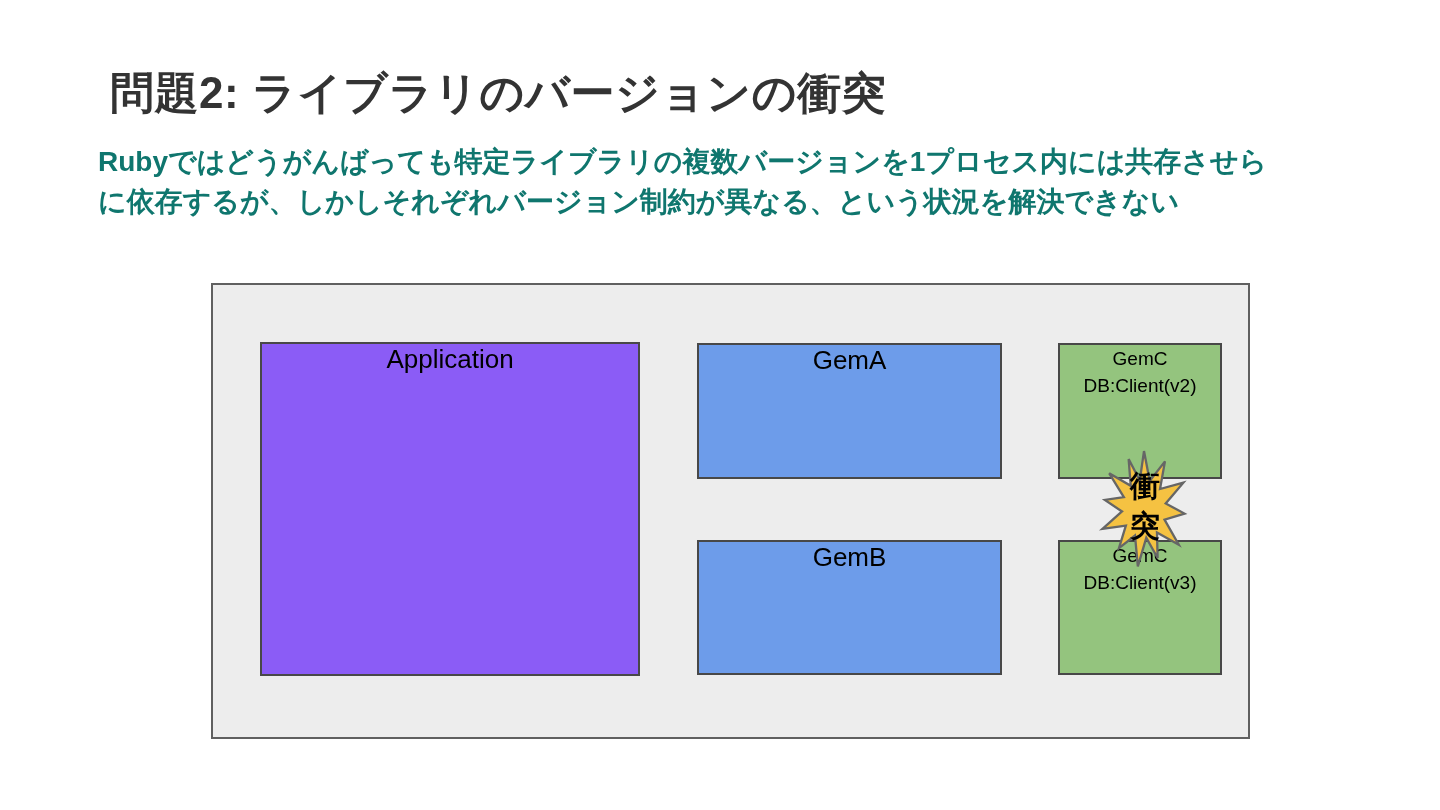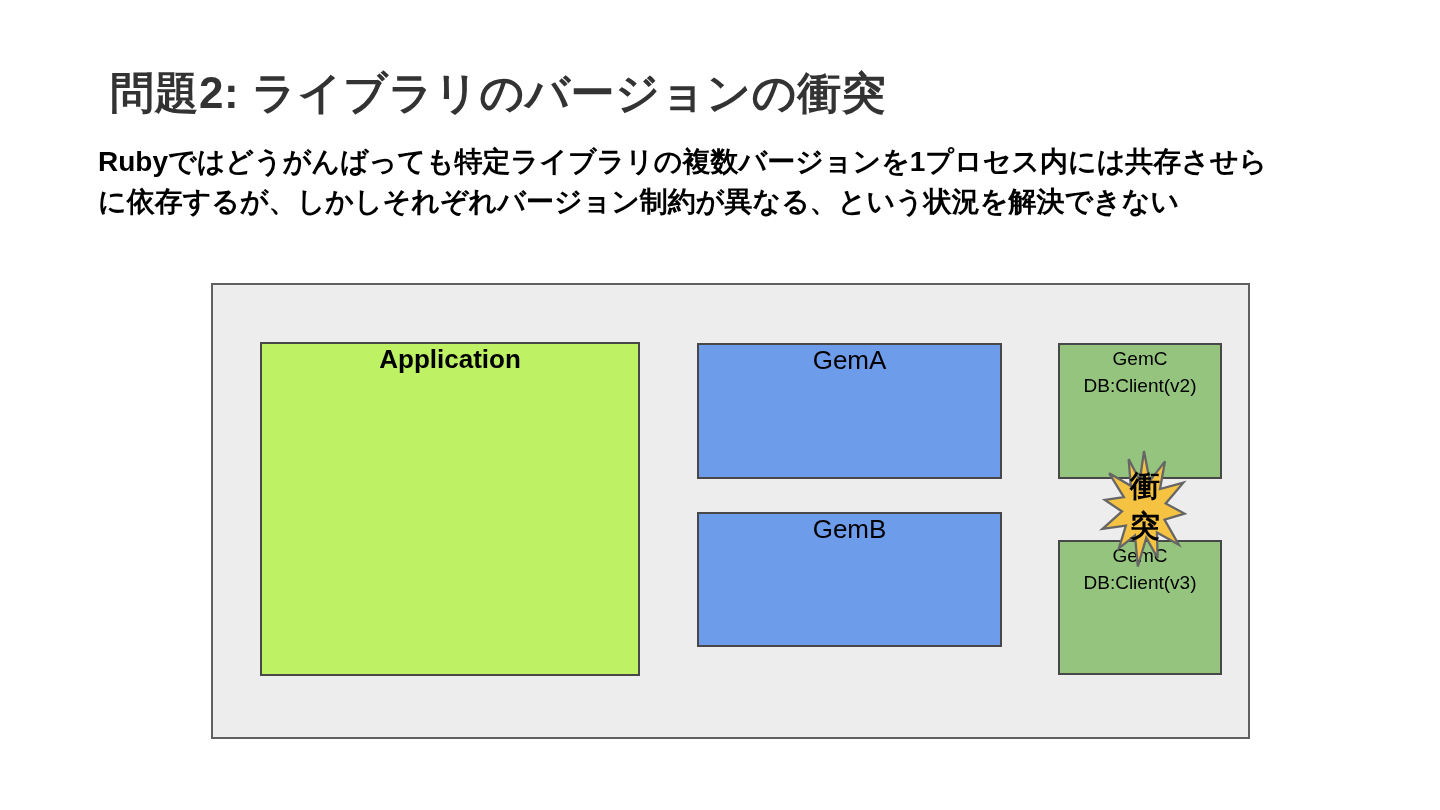--- a/index.html
+++ b/index.html
@@ -25,21 +25,21 @@
     white-space: nowrap;
     letter-spacing: 0.5px;
   }
 
   .body-text {
     position: absolute;
     left: 98px;
     top: 142px;
     font-size: 28px;
     font-weight: 700;
-    color: #000000;
+    color: #0f766e;
     line-height: 40px;
     white-space: nowrap;
   }
 
   .diagram { position: absolute; inset: 0; }
 
   .outer-box {
     position: absolute;
     left: 211px; top: 283px;
     width: 1039px; height: 456px;
@@ -51,21 +51,21 @@
     border: 2px solid #484848;
     display: flex;
     flex-direction: column;
     align-items: center;
     text-align: center;
     color: #000000;
   }
 
   .app-box   { left: 260px;  top: 342px; width: 380px; height: 334px; font-size: 26px; }
   .gem-a-box { left: 697px;  top: 343px; width: 305px; height: 136px; font-size: 26px; }
-  .gem-b-box { left: 697px;  top: 512px; width: 305px; height: 135px; font-size: 26px; }
+  .gem-b-box { left: 697px;  top: 540px; width: 305px; height: 135px; font-size: 26px; }
   .gem-c-v2-box { left: 1058px; top: 343px; width: 164px; height: 136px; font-size: 19px; line-height: 27px; }
   .gem-c-v3-box { left: 1058px; top: 540px; width: 164px; height: 135px; font-size: 19px; line-height: 27px; }
 
   .starburst-svg {
     position: absolute;
     left: 1098px; top: 446px;
     width: 92px; height: 126px;
     z-index: 5;
     overflow: visible;
   }
@@ -90,21 +90,21 @@
 
   <div class="body-text">
     <div>Rubyではどうがんばっても特定ライブラリの複数バージョンを1プロセス内には共存させら</div>
     <div>に依存するが、しかしそれぞれバージョン制約が異なる、という状況を解決できない</div>
   </div>
 
   <div class="diagram">
 
     <div class="outer-box" style="background-color: rgb(237, 237, 237); border-color: rgb(96, 96, 96);"></div>
 
-    <div class="node app-box" style="background-color: #bef264; border-color: rgb(72, 72, 72); font-weight: bold;">
+    <div class="node app-box" style="background-color: #8b5cf6; border-color: rgb(72, 72, 72);">
       <span>Application</span>
     </div>
 
     <div class="node gem-a-box" style="background-color: rgb(109, 156, 234); border-color: rgb(72, 72, 72);">
       <span>GemA</span>
     </div>
 
     <div class="node gem-b-box" style="background-color: rgb(109, 156, 234); border-color: rgb(72, 72, 72);">
       <span>GemB</span>
     </div>

